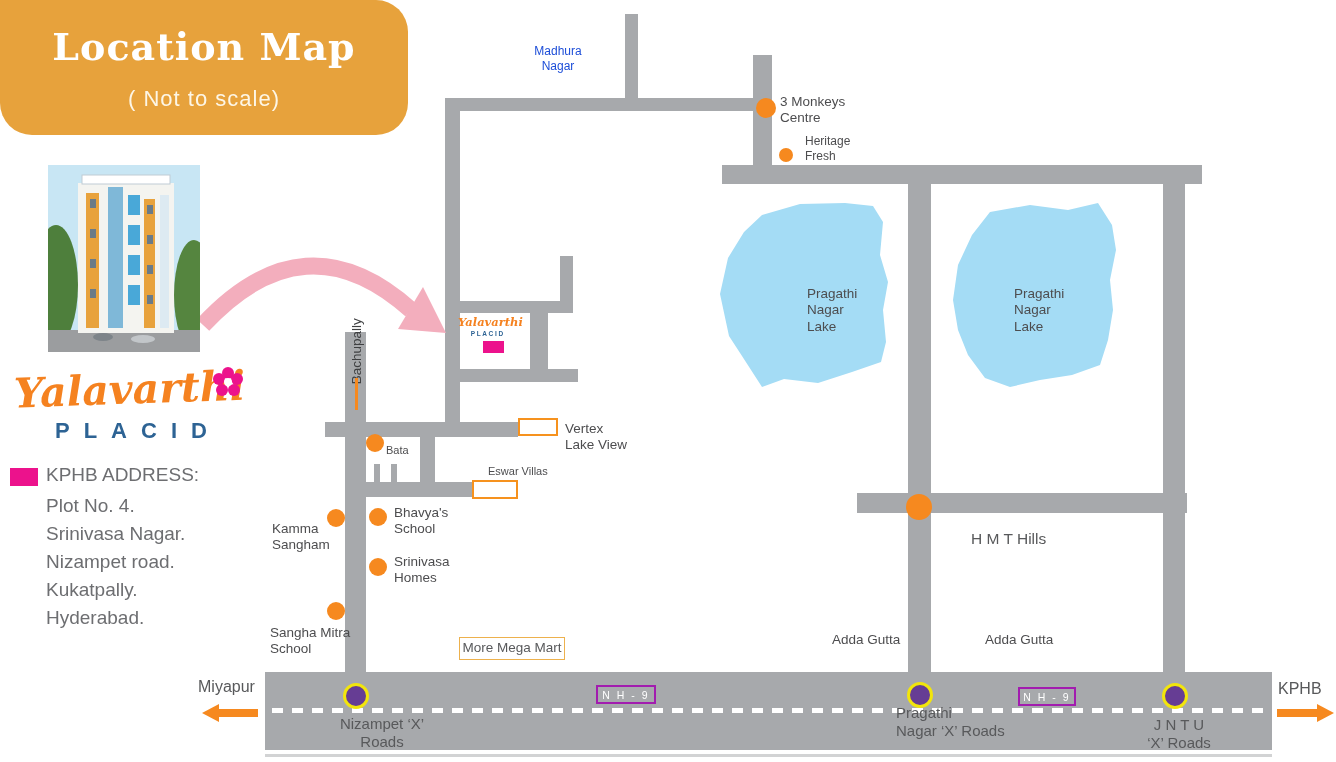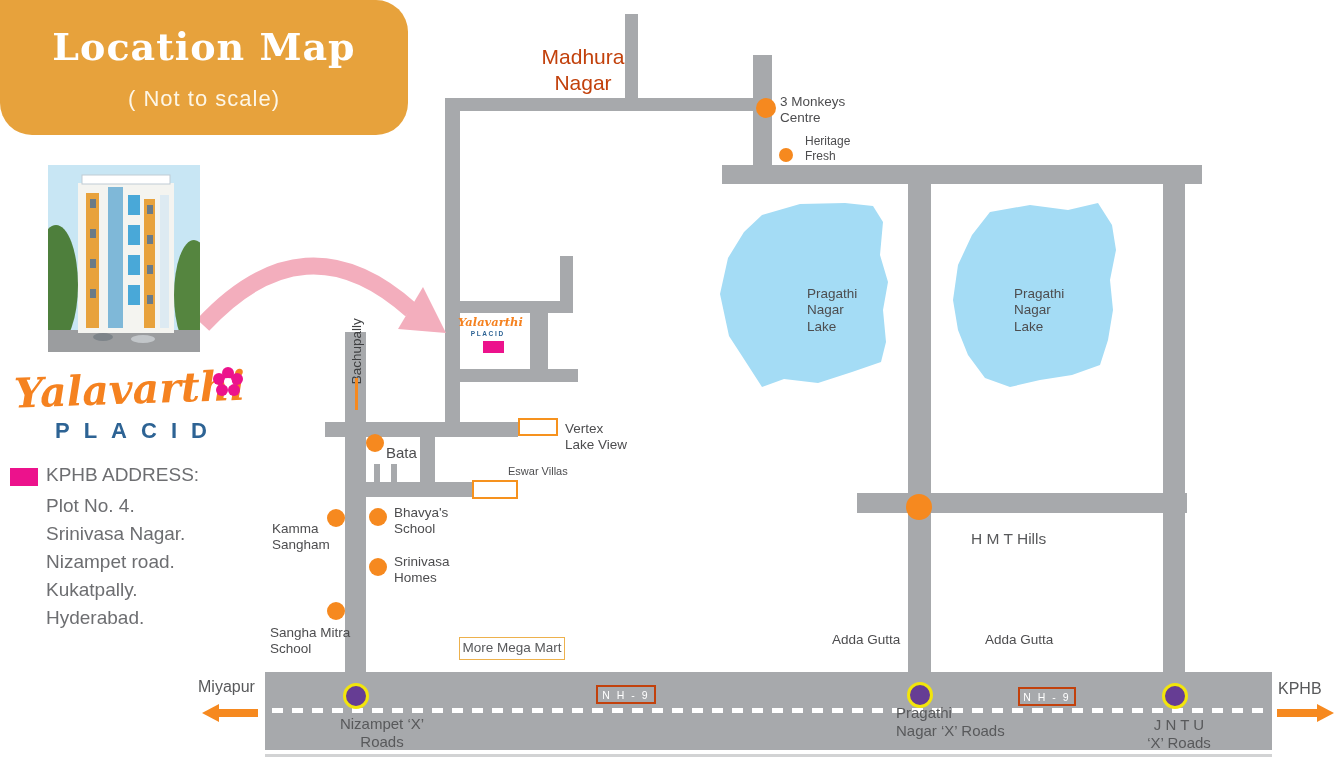--- a/index.html
+++ b/index.html
@@ -39,21 +39,21 @@
           letter-spacing:14px;color:var(--brandblue);margin-left:17px;}
   .addr-swatch{position:absolute;left:10px;top:468px;width:28px;height:18px;background:var(--pink);}
   .addr-head{position:absolute;left:46px;top:464px;font-size:19px;color:var(--txtlight);}
   .addr-lines{position:absolute;left:46px;top:492px;font-size:19px;color:var(--txtlight);
           line-height:28px;white-space:pre-line;}
   
   .nh9-band{position:absolute;left:265px;top:672px;width:1007px;height:78px;background:var(--road);}
   .nh9-shadow{position:absolute;left:265px;top:754px;width:1007px;height:3px;background:#d2d3d4;}
   .nh9-dash{position:absolute;left:272px;top:708px;width:996px;height:5px;
           background:repeating-linear-gradient(to right,#fff 0 11px,transparent 11px 20px);}
-  .nh9-box{position:absolute;border:2px solid #c2410c;color:#fff;font-size:10.5px;letter-spacing:2px;
+  .nh9-box{position:absolute;border:2px solid #a21caf;color:#fff;font-size:10.5px;letter-spacing:2px;
           display:flex;align-items:center;justify-content:center;box-sizing:border-box;}
   .junction{position:absolute;width:20px;height:20px;border-radius:50%;background:var(--purple);
           border:3px solid var(--ring);}
   .dir-arrow{position:absolute;height:8px;background:var(--orange);top:0;}
   .tri{position:absolute;width:0;height:0;border-top:9px solid transparent;border-bottom:9px solid transparent;}
   .tick{position:absolute;width:6px;height:18px;background:var(--road);}
 </style>
 </head>
 <body>
 
@@ -109,47 +109,47 @@
     <div class="tri" style="left:1317px;top:704px;border-left:17px solid var(--orange);"></div>
   </div>
 
   <div class="lbl" style="left:321px;top:715px;width:122px;text-align:center;font-size:15px;color:#58595B;">Nizampet ‘X’
 Roads</div>
   <div class="lbl" style="left:896px;top:704px;font-size:15px;color:#58595B;">Pragathi
 Nagar ‘X’ Roads</div>
   <div class="lbl" style="left:1119px;top:716px;width:120px;text-align:center;font-size:15px;color:#58595B;">J N T U
 ‘X’ Roads</div>
 
-  <div class="lbl" style="left:528px;top:44px;width:110px;text-align:center;font-size:21px;color:#c2410c;">Madhura
+  <div class="lbl" style="left:503px;top:44px;width:110px;text-align:center;font-size:12px;color:#1d4ed8;">Madhura
 Nagar</div>
   <div class="dot" style="left:756px;top:98px;width:20px;height:20px;"></div>
   <div class="lbl" style="left:780px;top:94px;font-size:13.5px;">3 Monkeys
 Centre</div>
   <div class="dot" style="left:779px;top:148px;width:14px;height:14px;"></div>
   <div class="lbl" style="left:805px;top:134px;font-size:12px;">Heritage
 Fresh</div>
 
   <div class="lbl" style="left:807px;top:286px;font-size:13.5px;">Pragathi
 Nagar
 Lake</div>
   <div class="lbl" style="left:1014px;top:286px;font-size:13.5px;">Pragathi
 Nagar
 Lake</div>
 
   <div class="lbl" style="left:314px;top:343px;width:86px;text-align:center;font-size:13.5px;transform:rotate(-90deg);color:#3f4042;">Bachupally</div>
   <div class="abs" style="left:355px;top:378px;width:3px;height:32px;background:var(--orange);"></div>
 
   <div class="dot" style="left:366px;top:434px;width:18px;height:18px;"></div>
-  <div class="lbl" style="left:386px;top:444px;font-size:15px;">Bata</div>
+  <div class="lbl" style="left:386px;top:444px;font-size:11px;">Bata</div>
 
   <div class="obox" style="left:518px;top:418px;width:40px;height:18px;"></div>
   <div class="lbl" style="left:565px;top:421px;font-size:13.5px;">Vertex
 Lake View</div>
 
-  <div class="lbl" style="left:475px;top:465px;font-size:11px;padding-left:33px;">Eswar Villas</div>
+  <div class="lbl" style="left:455px;top:465px;font-size:11px;padding-left:33px;">Eswar Villas</div>
   <div class="obox" style="left:472px;top:480px;width:46px;height:19px;"></div>
 
   <div class="dot" style="left:327px;top:509px;width:18px;height:18px;"></div>
   <div class="lbl" style="left:272px;top:521px;font-size:13.5px;">Kamma
 Sangham</div>
 
   <div class="dot" style="left:369px;top:508px;width:18px;height:18px;"></div>
   <div class="lbl" style="left:394px;top:505px;font-size:13.5px;">Bhavya's
 School</div>
 

